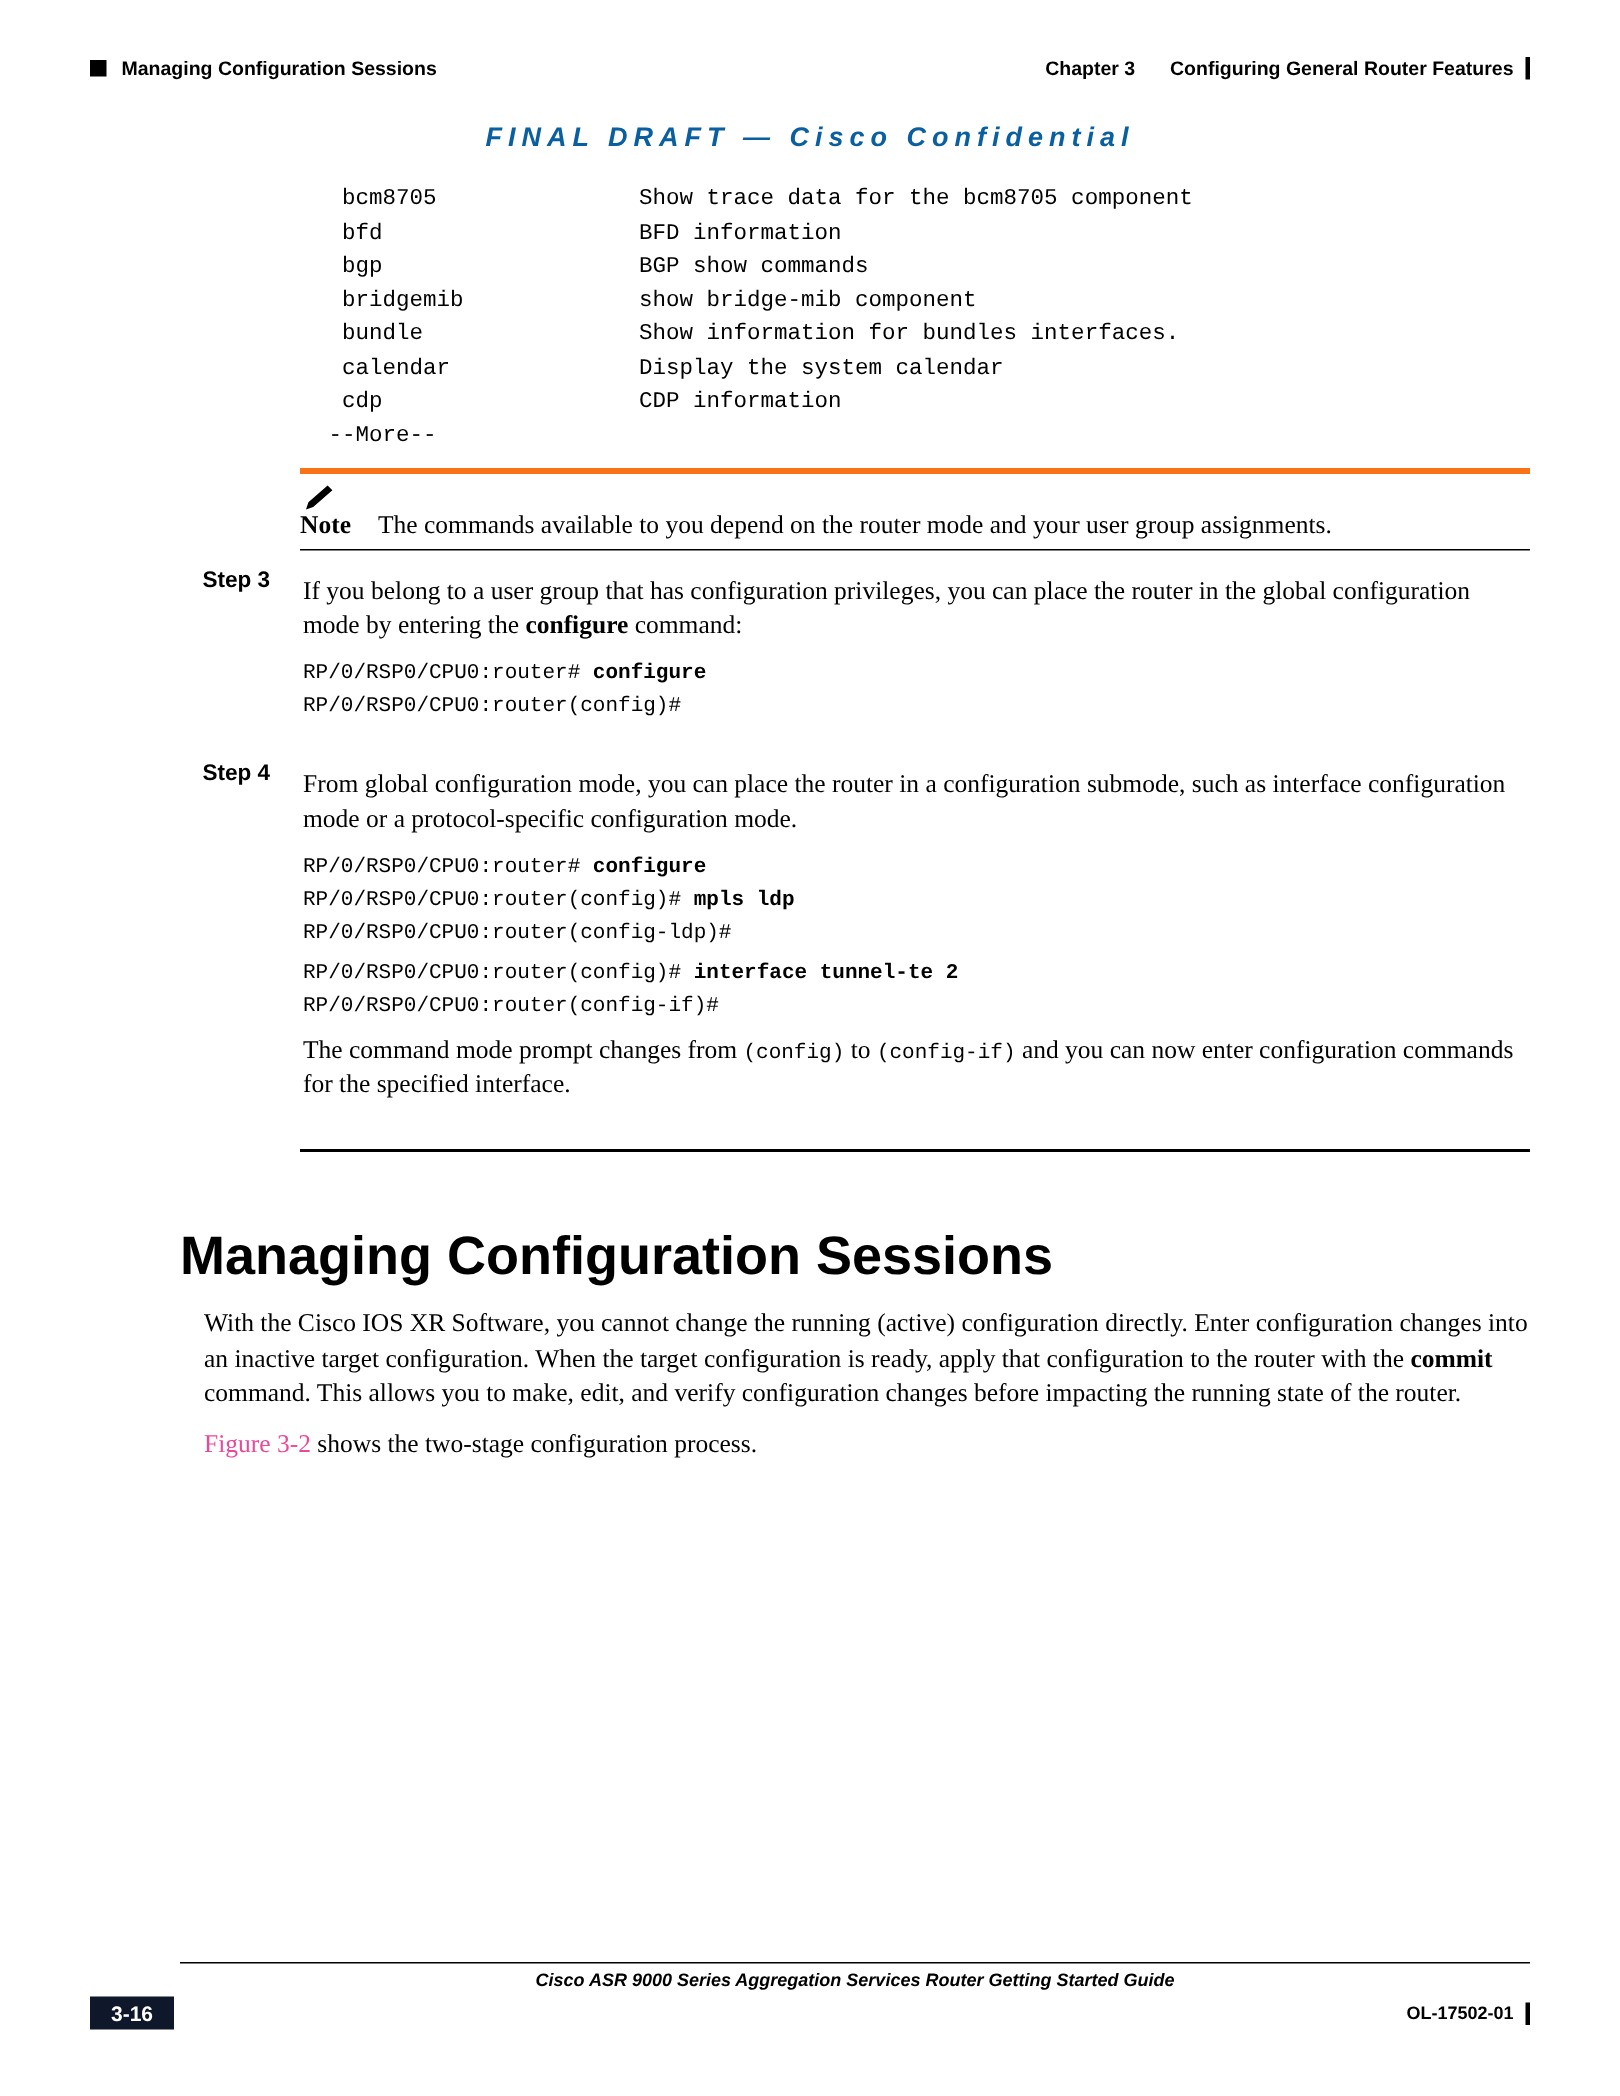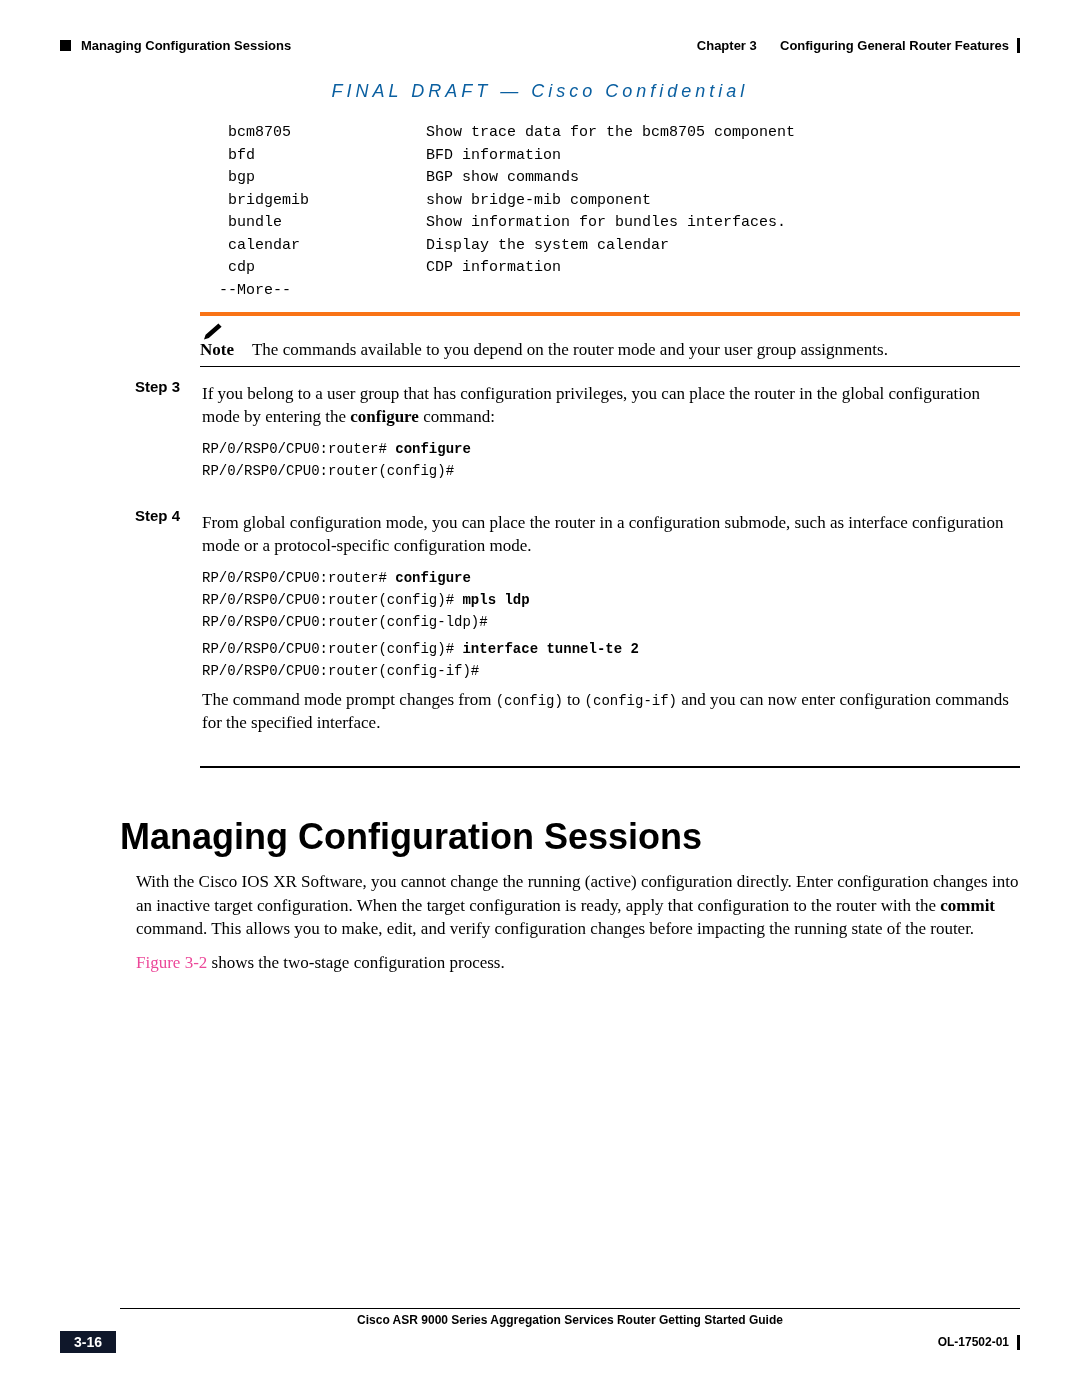--- a/index.html
+++ b/index.html
@@ -29,21 +29,21 @@
     align-items: center;
     gap: 10px;
   }
   .top-header .right { display:flex; align-items:center; gap:8px;}
   .sq { width:11px; height:11px; background:#000; display:inline-block;}
   .vbar { width:3px; height:15px; background:#000; display:inline-block;}
   .draft-banner {
     text-align: center;
     color: #0a5fa0;
     font-family: Arial, Helvetica, sans-serif;
-    font-weight: normal;
+    font-weight: bold;
     font-style: italic;
     letter-spacing: 4px;
     font-size: 18px;
     margin: 28px 0 20px 0;
   }
   .cli-block {
     font-family: "Courier New", Courier, monospace;
     font-size: 15px;
     white-space: pre;
     line-height: 1.5;
@@ -133,20 +133,21 @@
     right: 60px;
   }
   .footer .guide-line {
     border-top: 1px solid #000;
     padding-top: 4px;
     font-family: Arial, Helvetica, sans-serif;
     font-size: 12px;
     font-weight: bold;
     text-align: center;
     margin-left: 60px;
+    font-style: italic;
   }
   .footer .bottom-row {
     display:flex;
     justify-content: space-between;
     align-items: center;
     margin-top: 4px;
   }
   .page-num-box {
     background: #0f172a;
     color: #fff;

